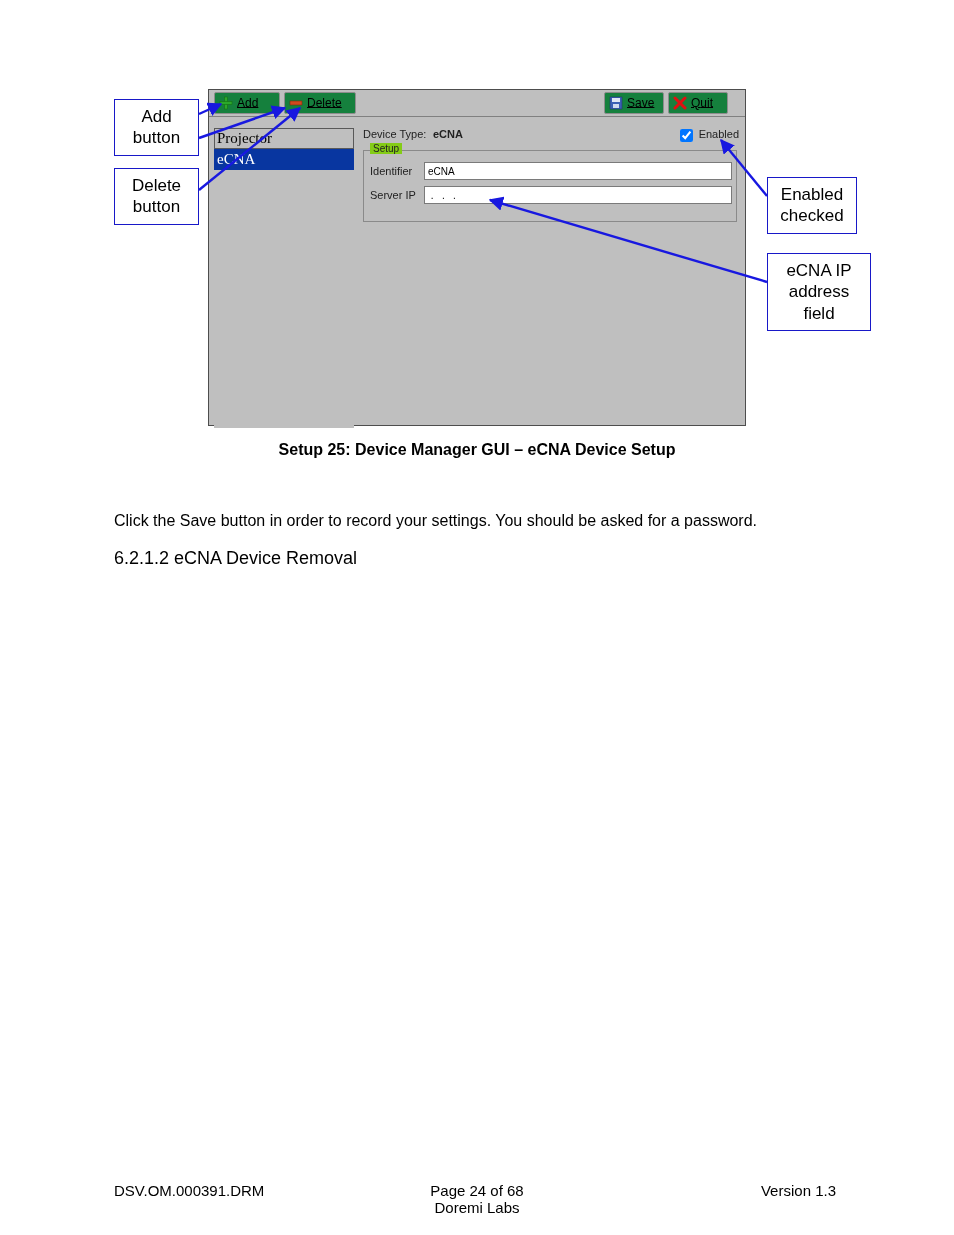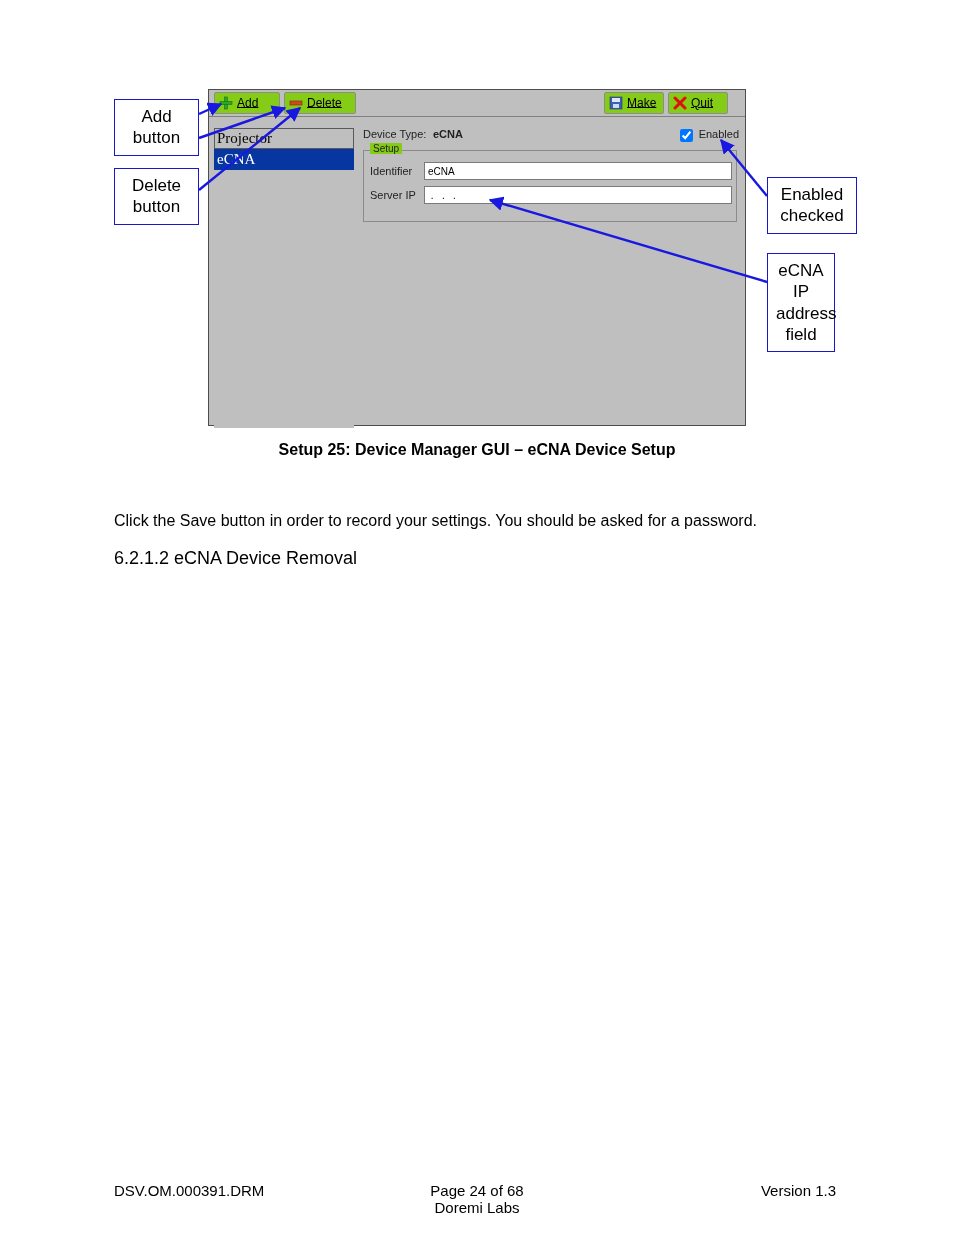--- a/index.html
+++ b/index.html
@@ -1,21 +1,21 @@
 <!DOCTYPE html>
 <html><head>
 <meta charset="utf-8">
 <style>
 html,body{margin:0;padding:0;background:#fff;font-family:Arial,Helvetica,sans-serif;color:#000}
 .page{position:relative;width:954px;height:1235px}
 
 
 .gui{position:absolute;left:208px;top:89px;width:536px;height:335px;background:#bfbfbf;border:1px solid #4d4d4d}
 .gui-toolbar{height:26px;background:#bfbfbf;border-bottom:1px solid #808080;position:relative;font-size:12px}
-.tbtn{position:absolute;top:2px;height:22px;border:1px solid #8d8d8d;border-radius:2px;background:#84cc16;display:flex;align-items:center;padding:0 6px 0 4px;box-sizing:border-box;white-space:nowrap}
+.tbtn{position:absolute;top:2px;height:22px;border:1px solid #8d8d8d;border-radius:2px;background:#15803d;display:flex;align-items:center;padding:0 6px 0 4px;box-sizing:border-box;white-space:nowrap}
 .tbtn .ico{width:14px;height:14px;margin-right:4px;display:inline-block;flex:0 0 14px}
 .tbtn .lbl{text-decoration:underline;text-underline-offset:0;text-decoration-color:#000}
 .tbtn .lbl::first-letter{text-decoration:underline}
 .addbtn{left:5px;width:66px}
 .delbtn{left:75px;width:72px}
 .savebtn{left:395px;width:60px}
 .quitbtn{left:459px;width:60px}
 
 .gui-body{position:absolute;left:0;top:26px;right:0;bottom:0}
 
@@ -36,21 +36,21 @@
 .frow .flbl{position:absolute;left:0;top:4px;font-size:11px}
 .frow input{position:absolute;left:54px;top:1px;height:16px;width:300px;font-size:10px;padding:0 3px;border:1px solid #7a7a7a;background:#fff}
 .frow.r1{top:10px}
 .frow.r2{top:34px}
 
 
 .callout{position:absolute;border:1.5px solid #1818c8;background:#fff;font-size:17px;text-align:center;padding:6px 8px;box-sizing:border-box;color:#000;line-height:1.25}
 .c-add{left:114px;top:99px;width:85px}
 .c-del{left:114px;top:168px;width:85px}
 .c-enabled{left:767px;top:177px;width:90px}
-.c-ip{left:767px;top:253px;width:68px}
+.c-ip{left:767px;top:253px;width:104px}
 
 
 .arrows{position:absolute;left:0;top:0;width:954px;height:500px;pointer-events:none}
 
 
 .caption{position:absolute;left:0;width:954px;top:441px;text-align:center;font-weight:bold;font-size:16px}
 .p1{position:absolute;left:114px;top:476px;width:726px;font-size:16px}
 .p2{position:absolute;left:114px;top:512px;width:726px;font-size:16px}
 .h6{position:absolute;left:114px;top:548px;font-weight:normal;font-size:18px}
 .p3{position:absolute;left:114px;top:582px;width:726px;font-size:16px;line-height:1.3}
@@ -89,21 +89,21 @@
         <span class="lbl">Delete</span>
       </div>
       <div class="tbtn savebtn">
         <span class="ico">
           <svg viewBox="0 0 14 14">
               <rect x="1" y="1" width="12" height="12" fill="#3a5fb5" stroke="#22386b" stroke-width="0.6"></rect>
               <rect x="3" y="2" width="8" height="4" fill="#dfe6f5"></rect>
               <rect x="4" y="8" width="6" height="4" fill="#cfd9ef"></rect>
             </svg>
         </span>
-        <span class="lbl">Make</span>
+        <span class="lbl">Save</span>
       </div>
       <div class="tbtn quitbtn">
         <span class="ico">
           <svg viewBox="0 0 14 14">
               <line x1="2" y1="2" x2="12" y2="12" stroke="#d11" stroke-width="3" stroke-linecap="round"></line>
               <line x1="12" y1="2" x2="2" y2="12" stroke="#d11" stroke-width="3" stroke-linecap="round"></line>
             </svg>
         </span>
         <span class="lbl">Quit</span>
       </div>

